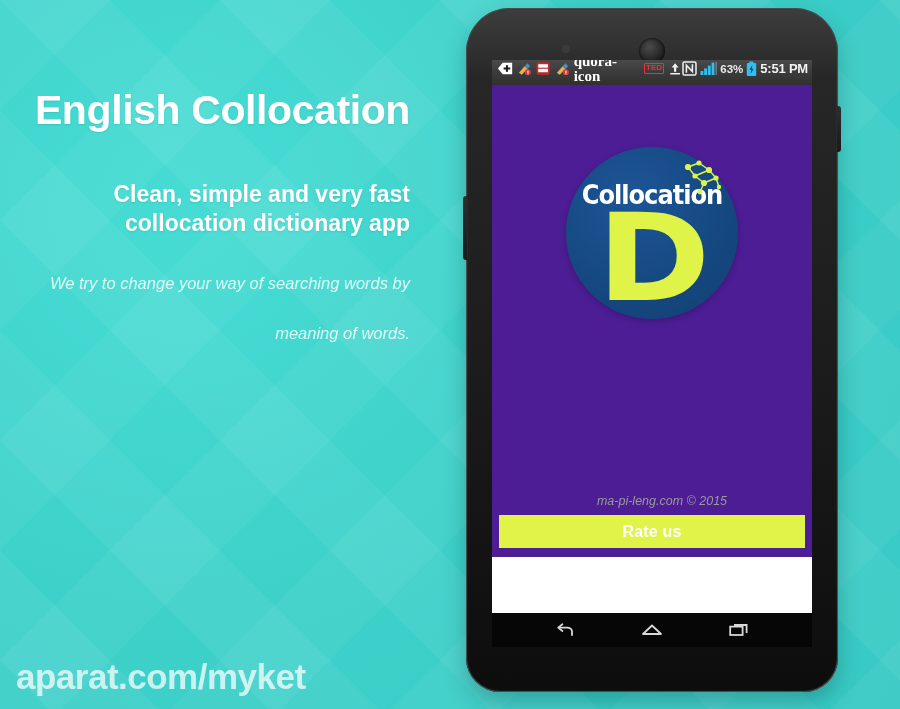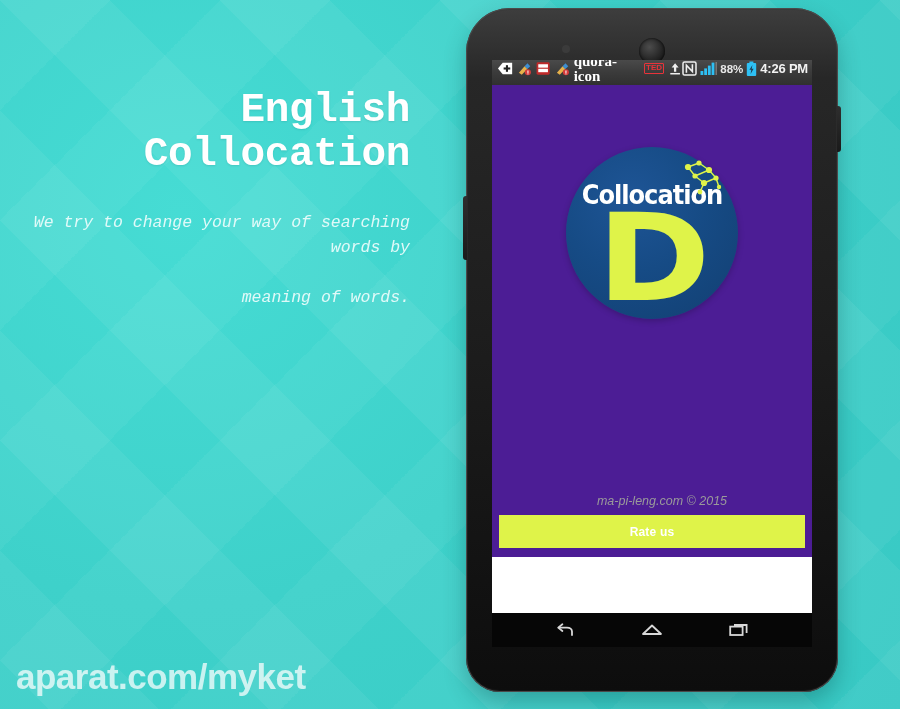--- a/index.html
+++ b/index.html
@@ -27,21 +27,20 @@
 
   
   .promo {
     position: absolute;
     left: 0;
     top: 88px;
     width: 428px;
     text-align: right;
     padding-right: 18px;
     box-sizing: border-box;
-    font-family: Liberation Mono, monospace;
   }
   .promo-title {
     color: #ffffff;
     font-size: 41px;
     font-weight: bold;
     line-height: 1.08;
     letter-spacing: -0.4px;
     margin: 0;
     text-shadow: 0 1px 2px rgba(0,70,70,0.13);
   }
@@ -314,21 +313,21 @@
   }
   .rate-btn {
     position: absolute;
     left: 7px;
     right: 7px;
     bottom: 9px;
     height: 33px;
     background: #dff349;
     border: none;
     color: #ffffff;
-    font-size: 12px;
+    font-size: 16px;
     font-weight: bold;
     cursor: pointer;
     font-family: "Liberation Sans", sans-serif;
     letter-spacing: 0.2px;
   }
 
   
   .navbar {
     position: absolute;
     left: 26px;
@@ -353,20 +352,24 @@
 </style>
 </head>
 <body>
 
 <div id="stage">
 
   <div class="promo">
     <h1 class="promo-title">
       <span>English Collocation</span><br>
     </h1>
+    <h2 class="promo-sub">
+      <span>Clean, simple and very fast</span><br>
+      <span>collocation dictionary app</span>
+    </h2>
     <p class="promo-body">
       <span>We try to change your way of searching words by</span><br>
       <br>
       <span>meaning of words.</span>
     </p>
   </div>
 
   <div class="watermark">aparat.com/myket</div>
 
   <div class="phone">
@@ -416,27 +419,27 @@
             <rect x="1" y="1" width="13" height="13" rx="1.6" fill="none" stroke="#f0f0f0" stroke-width="1.5"></rect>
             <path d="M4.4 11 V4.2 L10.4 10.6 V4" stroke="#f0f0f0" stroke-width="1.6" fill="none" stroke-linecap="square"></path>
           </svg>
           <svg class="sb-ico" width="17" height="15" viewBox="0 0 17 15">
             <rect x="0.5" y="10" width="2.8" height="4" fill="#2ec0f4"></rect>
             <rect x="4.2" y="7.4" width="2.8" height="6.6" fill="#2ec0f4"></rect>
             <rect x="7.9" y="4.6" width="2.8" height="9.4" fill="#2ec0f4"></rect>
             <rect x="11.6" y="1.6" width="2.8" height="12.4" fill="#2ec0f4"></rect>
             <rect x="15.6" y="1" width="1.1" height="13" fill="#8d8d8d"></rect>
           </svg>
-          <span class="sb-pct">88%</span>
+          <span class="sb-pct">63%</span>
           <svg class="sb-ico" width="11" height="16" viewBox="0 0 11 16">
             <rect x="3.4" y="0.5" width="4" height="1.6" fill="#2ec0f4"></rect>
             <rect x="0.8" y="2" width="9.4" height="13" rx="1" fill="#2ec0f4"></rect>
             <path d="M6.4 4 L3.4 8.8 H5.3 L4.6 13 L7.6 7.8 H5.7 Z" fill="#1d3f55"></path>
           </svg>
-          <span class="sb-text">4:26 PM</span>
+          <span class="sb-text">5:51 PM</span>
         </div>
       </div>
 
 
       <div class="content">
         <div class="logo-wrap">
           <div class="logo">
             <div class="logo-word">Collocation</div>
             <div class="logo-d">D</div>
             <svg class="logo-molecule" viewBox="0 0 46 42">

